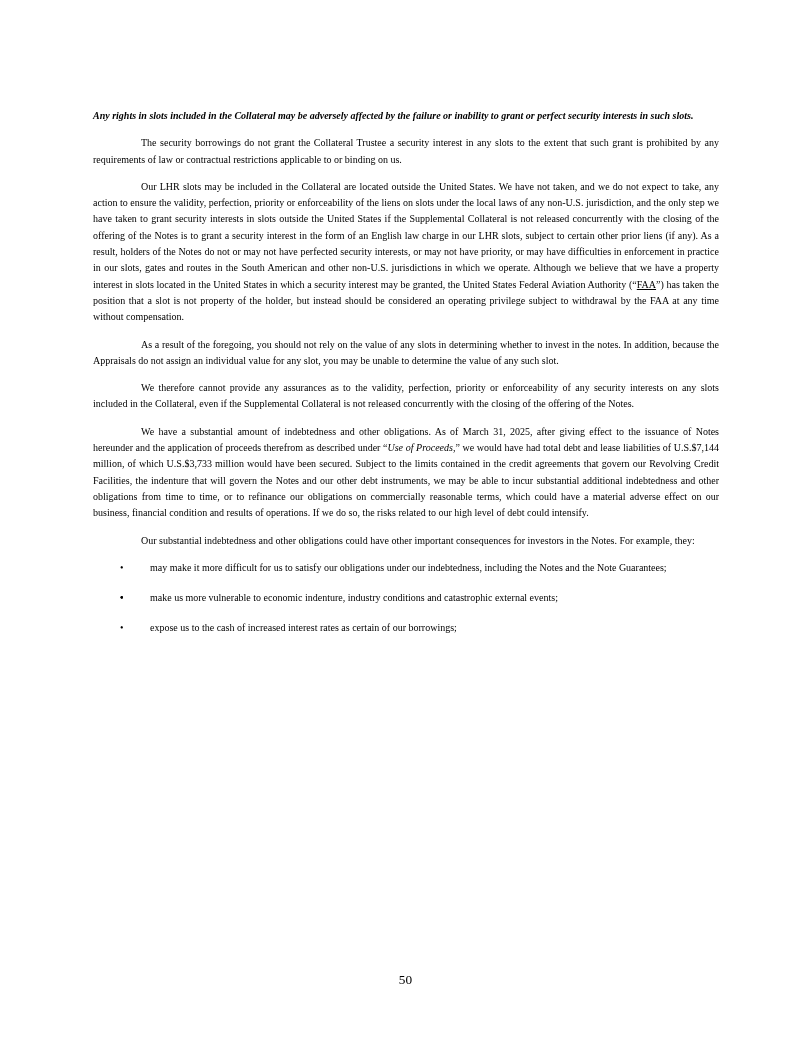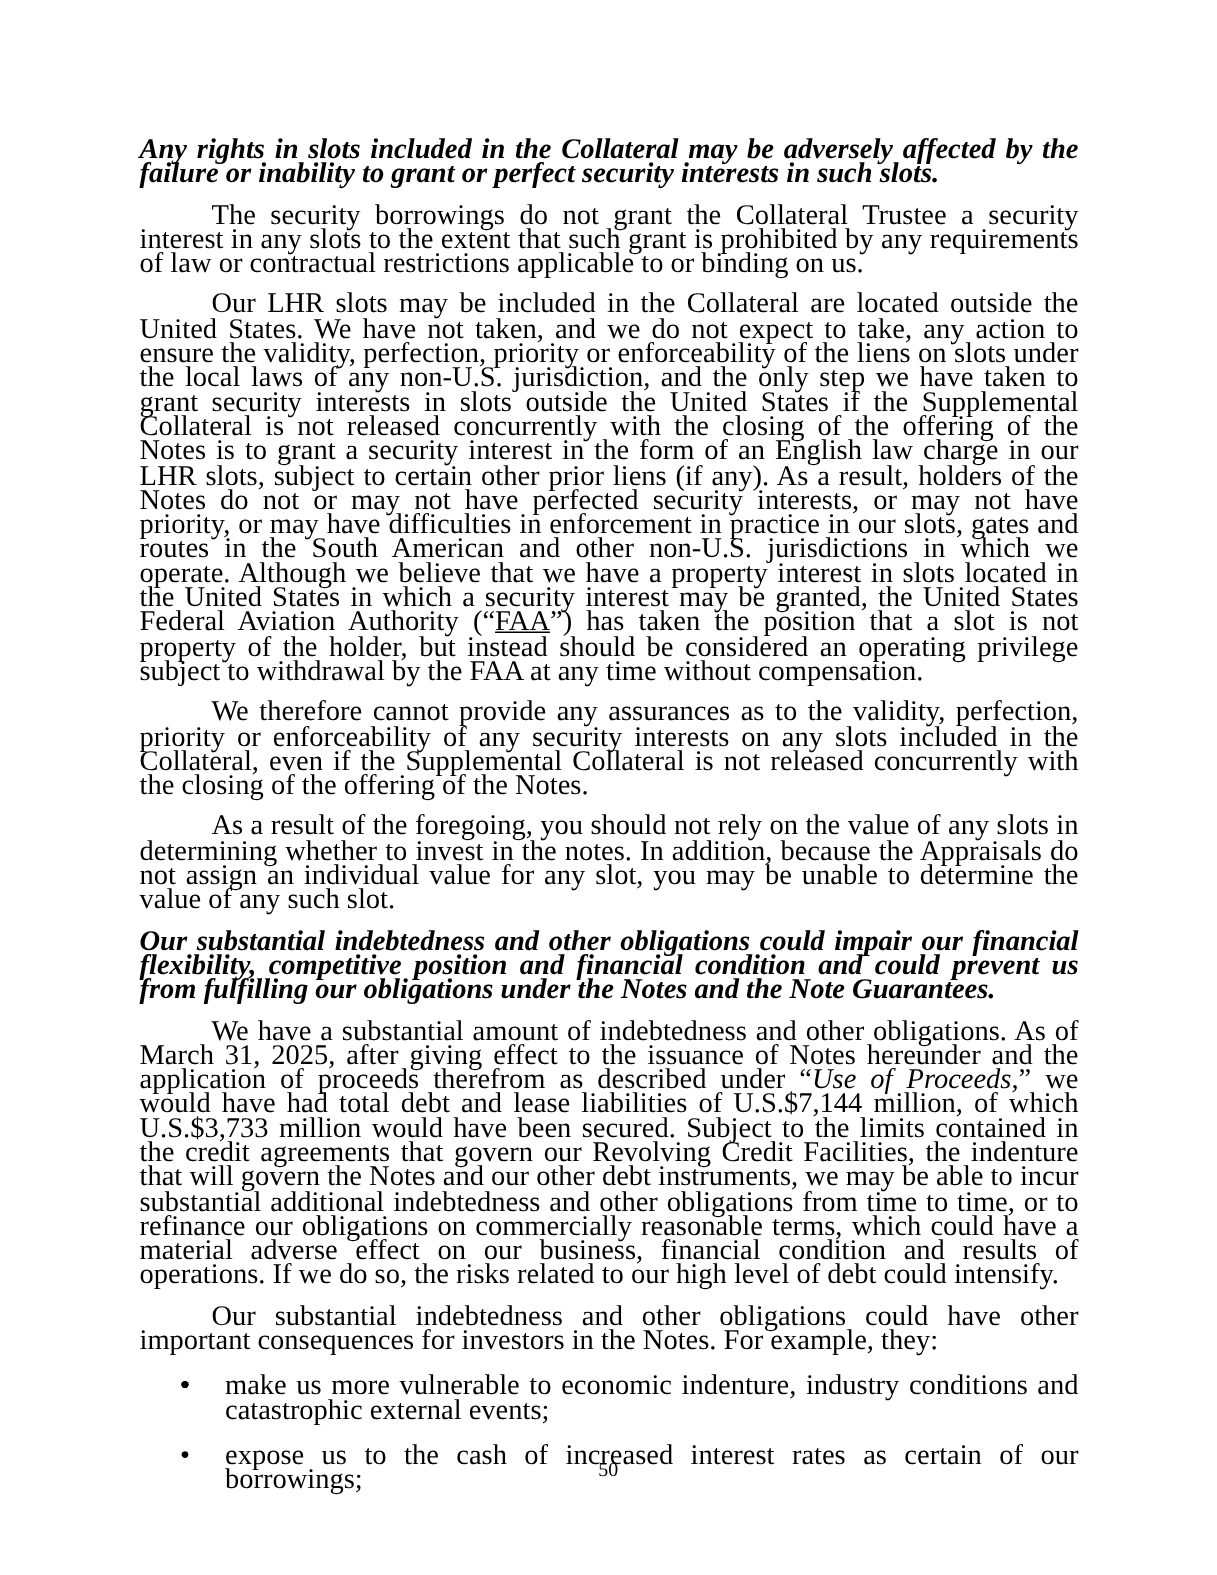--- a/index.html
+++ b/index.html
@@ -12,23 +12,23 @@
     width: 811px;
     height: 1050px;
     background: #ffffff;
     overflow: hidden;
     font-family: "Liberation Serif", serif;
     color: #000000;
   }
   .content {
     position: absolute;
     left: 93px;
-    top: 92px;
+    top: 108px;
     width: 626px;
-    font-size: 19px;
+    font-size: 10px;
     line-height: 16.3px;
     text-align: justify;
   }
   .content p {
     margin: 0 0 11px 0;
   }
   .heading-bold-italic {
     font-weight: bold;
     font-style: italic;
   }
@@ -73,34 +73,34 @@
 
 <div class="page">
   <div class="content">
 
     <p class="heading-bold-italic">Any rights in slots included in the Collateral may be adversely affected by the failure or inability to grant or perfect security interests in such slots.</p>
 
     <p class="body-para">The security borrowings do not grant the Collateral Trustee a security interest in any slots to the extent that such grant is prohibited by any requirements of law or contractual restrictions applicable to or binding on us.</p>
 
     <p class="body-para"><span>Our LHR slots may be included in the Collateral are located outside the United States. We have not taken, and we do not expect to take, any action to ensure the validity, perfection, priority or enforceability of the liens on slots under the local laws of any non-U.S. jurisdiction, and the only step we have taken to grant security interests in slots outside the United States if the Supplemental Collateral is not released concurrently with the closing of the offering of the Notes is to grant a security interest in the form of an English law charge in our LHR slots, subject to certain other prior liens (if any). As a result, holders of the Notes do not or may not have perfected security interests, or may not have priority, or may have difficulties in enforcement in practice in our slots, gates and routes in the South American and other non-U.S. jurisdictions in which we operate. Although we believe that we have a property interest in slots located in the United States in which a security interest may be granted, the United States Federal Aviation Authority (“</span><span class="underline">FAA</span><span>”) has taken the position that a slot is not property of the holder, but instead should be considered an operating privilege subject to withdrawal by the FAA at any time without compensation.</span></p>
 
+    <p class="body-para">As a result of the foregoing, you should not rely on the value of any slots in determining whether to invest in the notes. In addition, because the Appraisals do not assign an individual value for any slot, you may be unable to determine the value of any such slot.</p>
+
     <p class="body-para">We therefore cannot provide any assurances as to the validity, perfection, priority or enforceability of any security interests on any slots included in the Collateral, even if the Supplemental Collateral is not released concurrently with the closing of the offering of the Notes.</p>
 
-    <p class="body-para">As a result of the foregoing, you should not rely on the value of any slots in determining whether to invest in the notes. In addition, because the Appraisals do not assign an individual value for any slot, you may be unable to determine the value of any such slot.</p>
 
-
-    <p class="heading-bold-italic">Our substantial indebtedness and other obligations could impair our financial flexibility, competitive position and financial condition and could prevent us from fulfilling our obligations under the Notes and the Note Guarantees.</p>
 
     <p class="body-para"><span>We have a substantial amount of indebtedness and other obligations. As of March 31, 2025, after giving effect to the issuance of Notes hereunder and the application of proceeds therefrom as described under “</span><span class="italic">Use of Proceeds</span><span>,” we would have had total debt and lease liabilities of U.S.$7,144 million, of which U.S.$3,733 million would have been secured. Subject to the limits contained in the credit agreements that govern our Revolving Credit Facilities, the indenture that will govern the Notes and our other debt instruments, we may be able to incur substantial additional indebtedness and other obligations from time to time, or to refinance our obligations on commercially reasonable terms, which could have a material adverse effect on our business, financial condition and results of operations. If we do so, the risks related to our high level of debt could intensify.</span></p>
 
     <p class="body-para">Our substantial indebtedness and other obligations could have other important consequences for investors in the Notes. For example, they:</p>
 
     <ul class="bullet-list">
       <li class="bullet-item">
         <span class="bullet-marker">•</span>
+        <span>may make it more difficult for us to satisfy our obligations under our indebtedness, including the Notes and the Note Guarantees;</span>
       </li>
       <li class="bullet-item">
         <span class="bullet-marker">•</span>
       </li>
       <li class="bullet-item">
         <span class="bullet-marker">•</span>
       </li>
       <li class="bullet-item">
         <span class="bullet-marker">•</span>
         <span>make us more vulnerable to economic indenture, industry conditions and catastrophic external events;</span>

